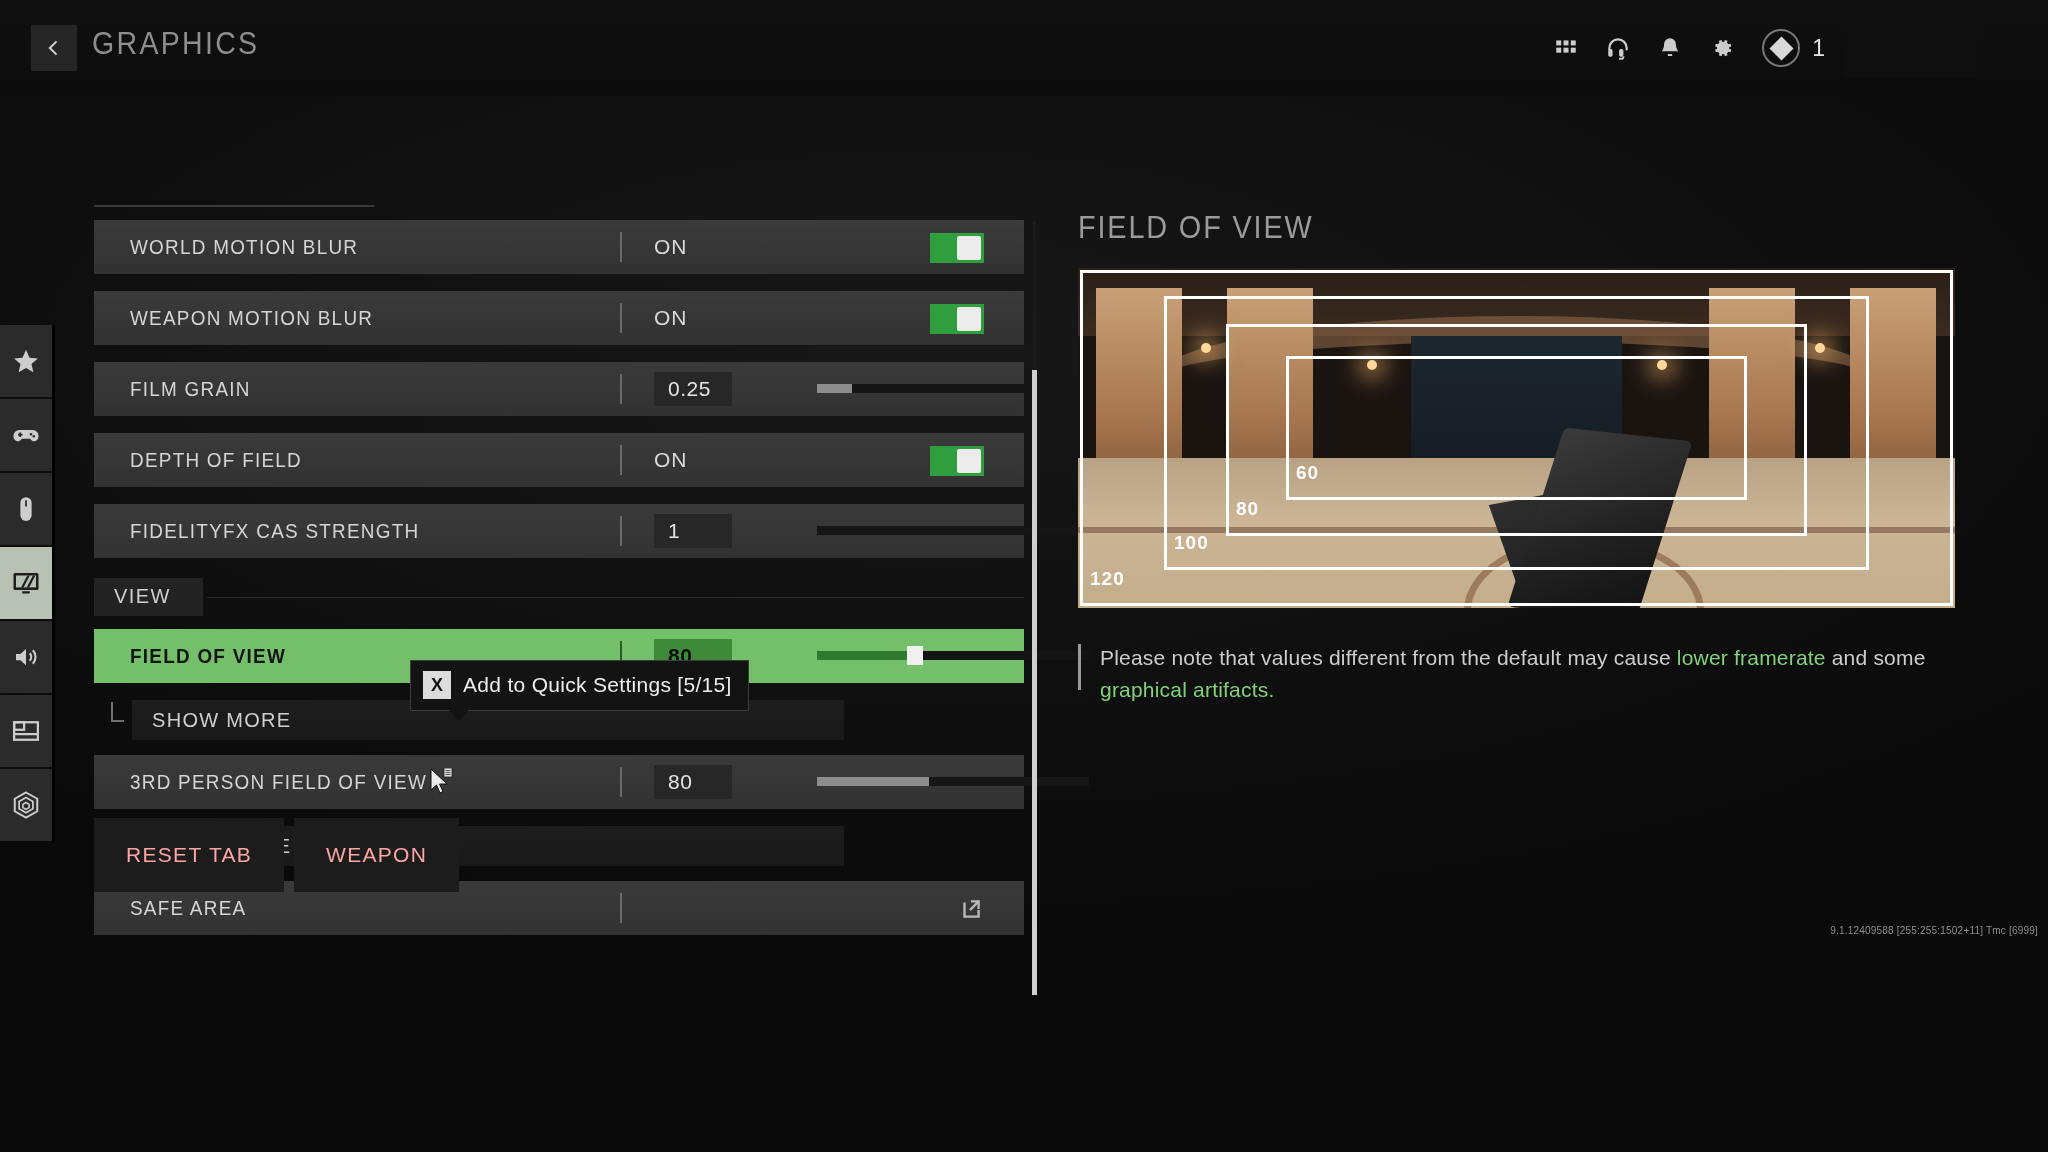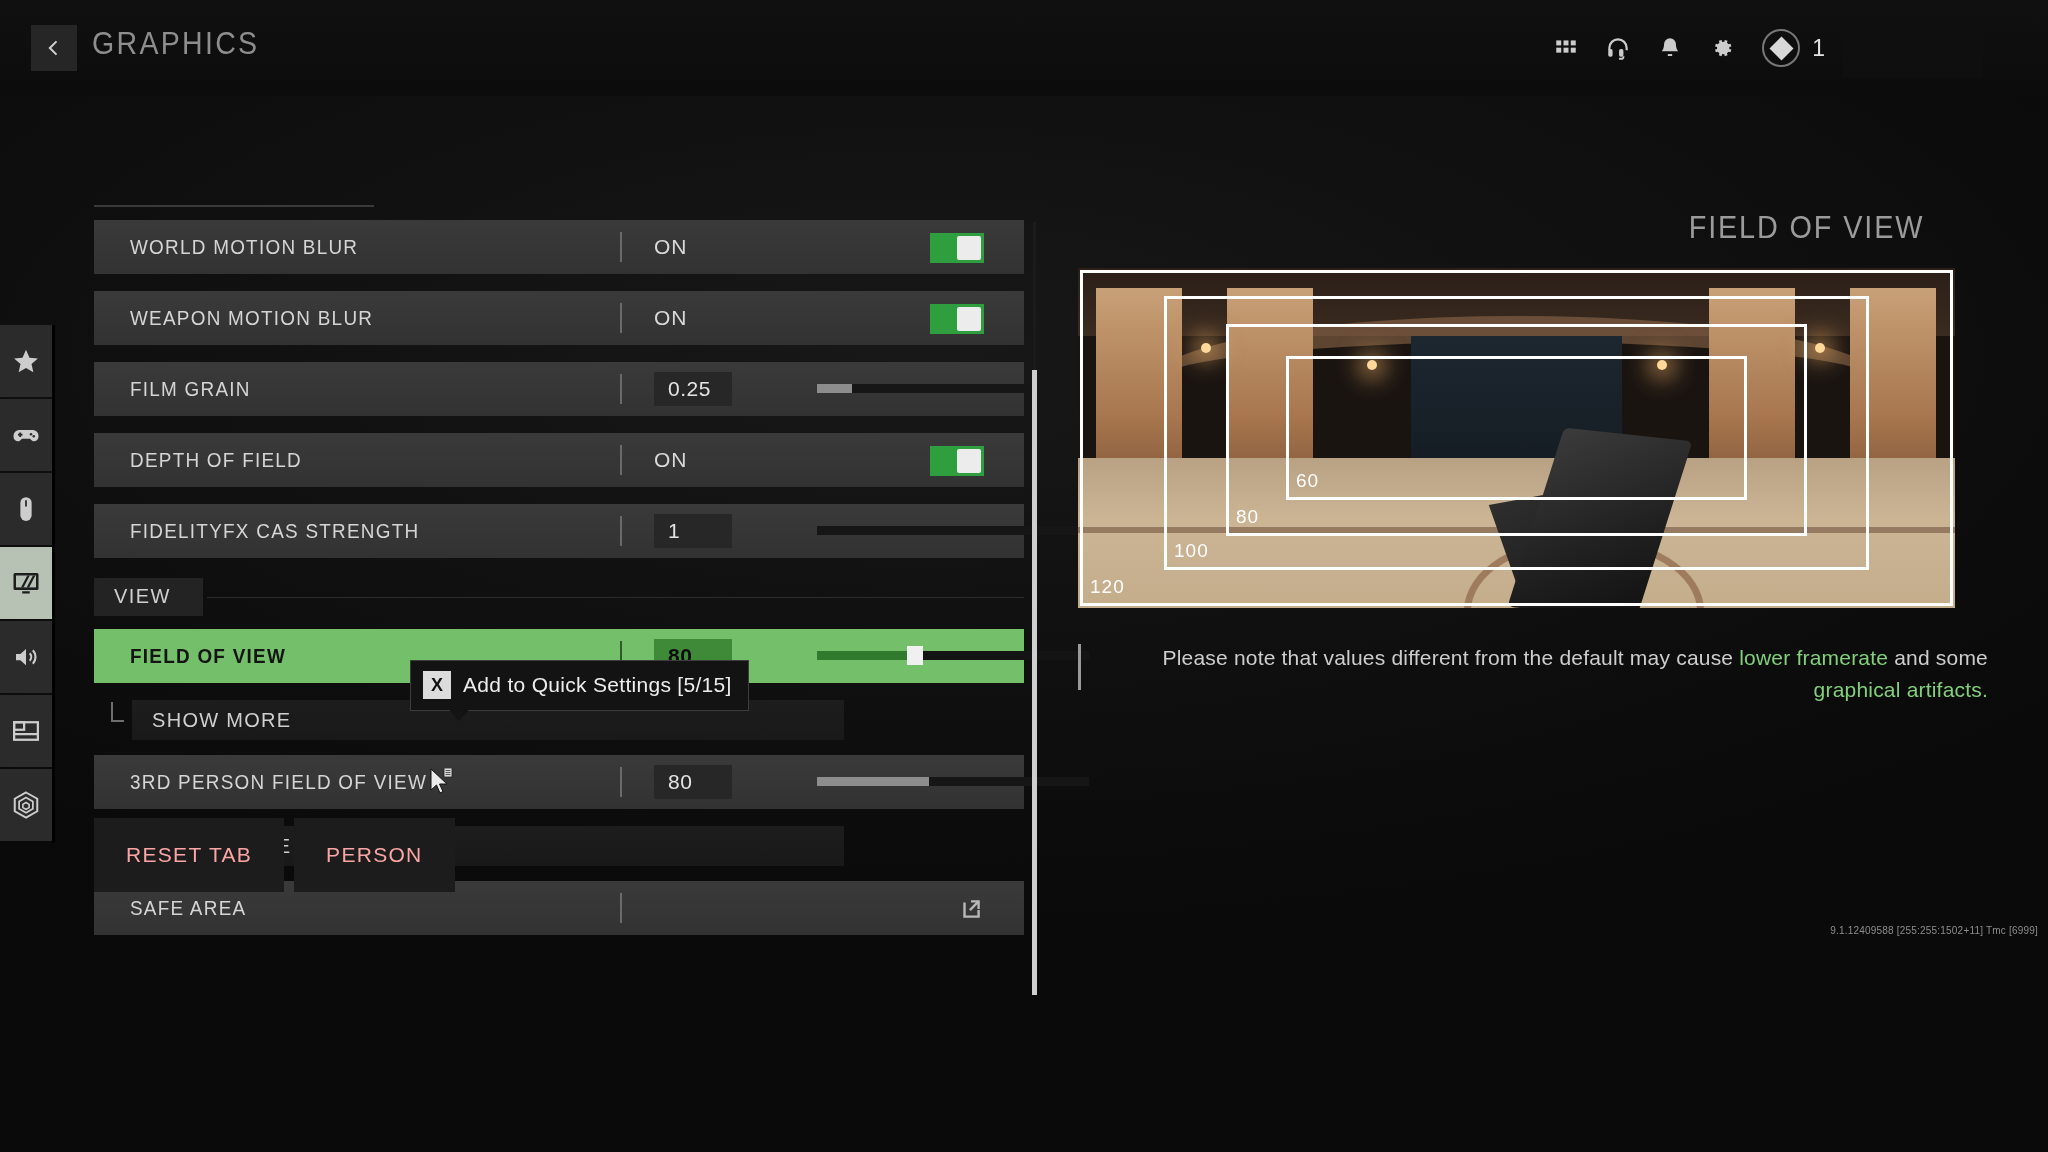--- a/index.html
+++ b/index.html
@@ -5,21 +5,20 @@
   * { box-sizing: border-box; margin: 0; padding: 0; }
   html, body {
     width: 2048px; height: 1152px;
     background: #0a0a0a;
     font-family: "Liberation Sans", sans-serif;
     overflow: hidden;
   }
   .app {
     position: relative; width: 2048px; height: 944px;
     background: radial-gradient(ellipse 70% 60% at 45% 38%, #181818 0%, #111 45%, #0a0a0a 100%);
-    text-align: right;
   }
 
   
   .topbar {
     position: absolute; top: 0; left: 0; width: 2048px; height: 96px;
     background: linear-gradient(180deg,#101010 0%, #0c0c0c 100%);
   }
   .back-btn {
     position: absolute; left: 31px; top: 25px; width: 46px; height: 46px;
     background: #262626; display: flex; align-items: center; justify-content: center;
@@ -239,22 +238,22 @@
   }
   .gun2 {
     position: absolute; left: 49%; bottom: -10px; width: 70px; height: 120px;
     background: linear-gradient(160deg,#2e2e2e 0%, #191919 100%);
     transform: skewX(10deg) rotate(-10deg);
   }
   .fovbox {
     position: absolute; border: 3px solid #ffffff;
   }
   .fovbox .lbl {
-    position: absolute; left: 7px; bottom: 5px; color: #fff; font-size: 19px;
-    font-weight: 400; letter-spacing: 1px;
+    position: absolute; left: 7px; bottom: 13px; color: #fff; font-size: 19px;
+    font-weight: 700; letter-spacing: 1px;
   }
   .desc { margin-top: 34px; position: relative; padding-left: 22px; }
   .desc .bar {
     position: absolute; left: 0; top: 2px; width: 3px; height: 46px; background: #9a9a9a;
   }
   .desc p { font-size: 21px; color: #cdcdcd; line-height: 1.5; letter-spacing: .2px; }
   .desc p.second { margin-top: 28px; }
   .hl { color: #82d07c; }
 
   
@@ -531,17 +530,17 @@
     </div>
 
     <div class="desc">
       <div class="bar"></div>
       <p class="second"><span>Please note that values different from the default may cause </span><span class="hl">lower framerate</span><span> and some </span><span class="hl">graphical artifacts.</span></p>
     </div>
   </div>
 
   <div class="bottom">
     <div class="btn">RESET TAB</div>
-    <div class="btn">PERSON</div>
+    <div class="btn">WEAPON</div>
   </div>
 
   <div class="version">9.1.12409588 [255:255:1502+11] Tmc [6999]</div>
 </div>
 
 </body></html>

